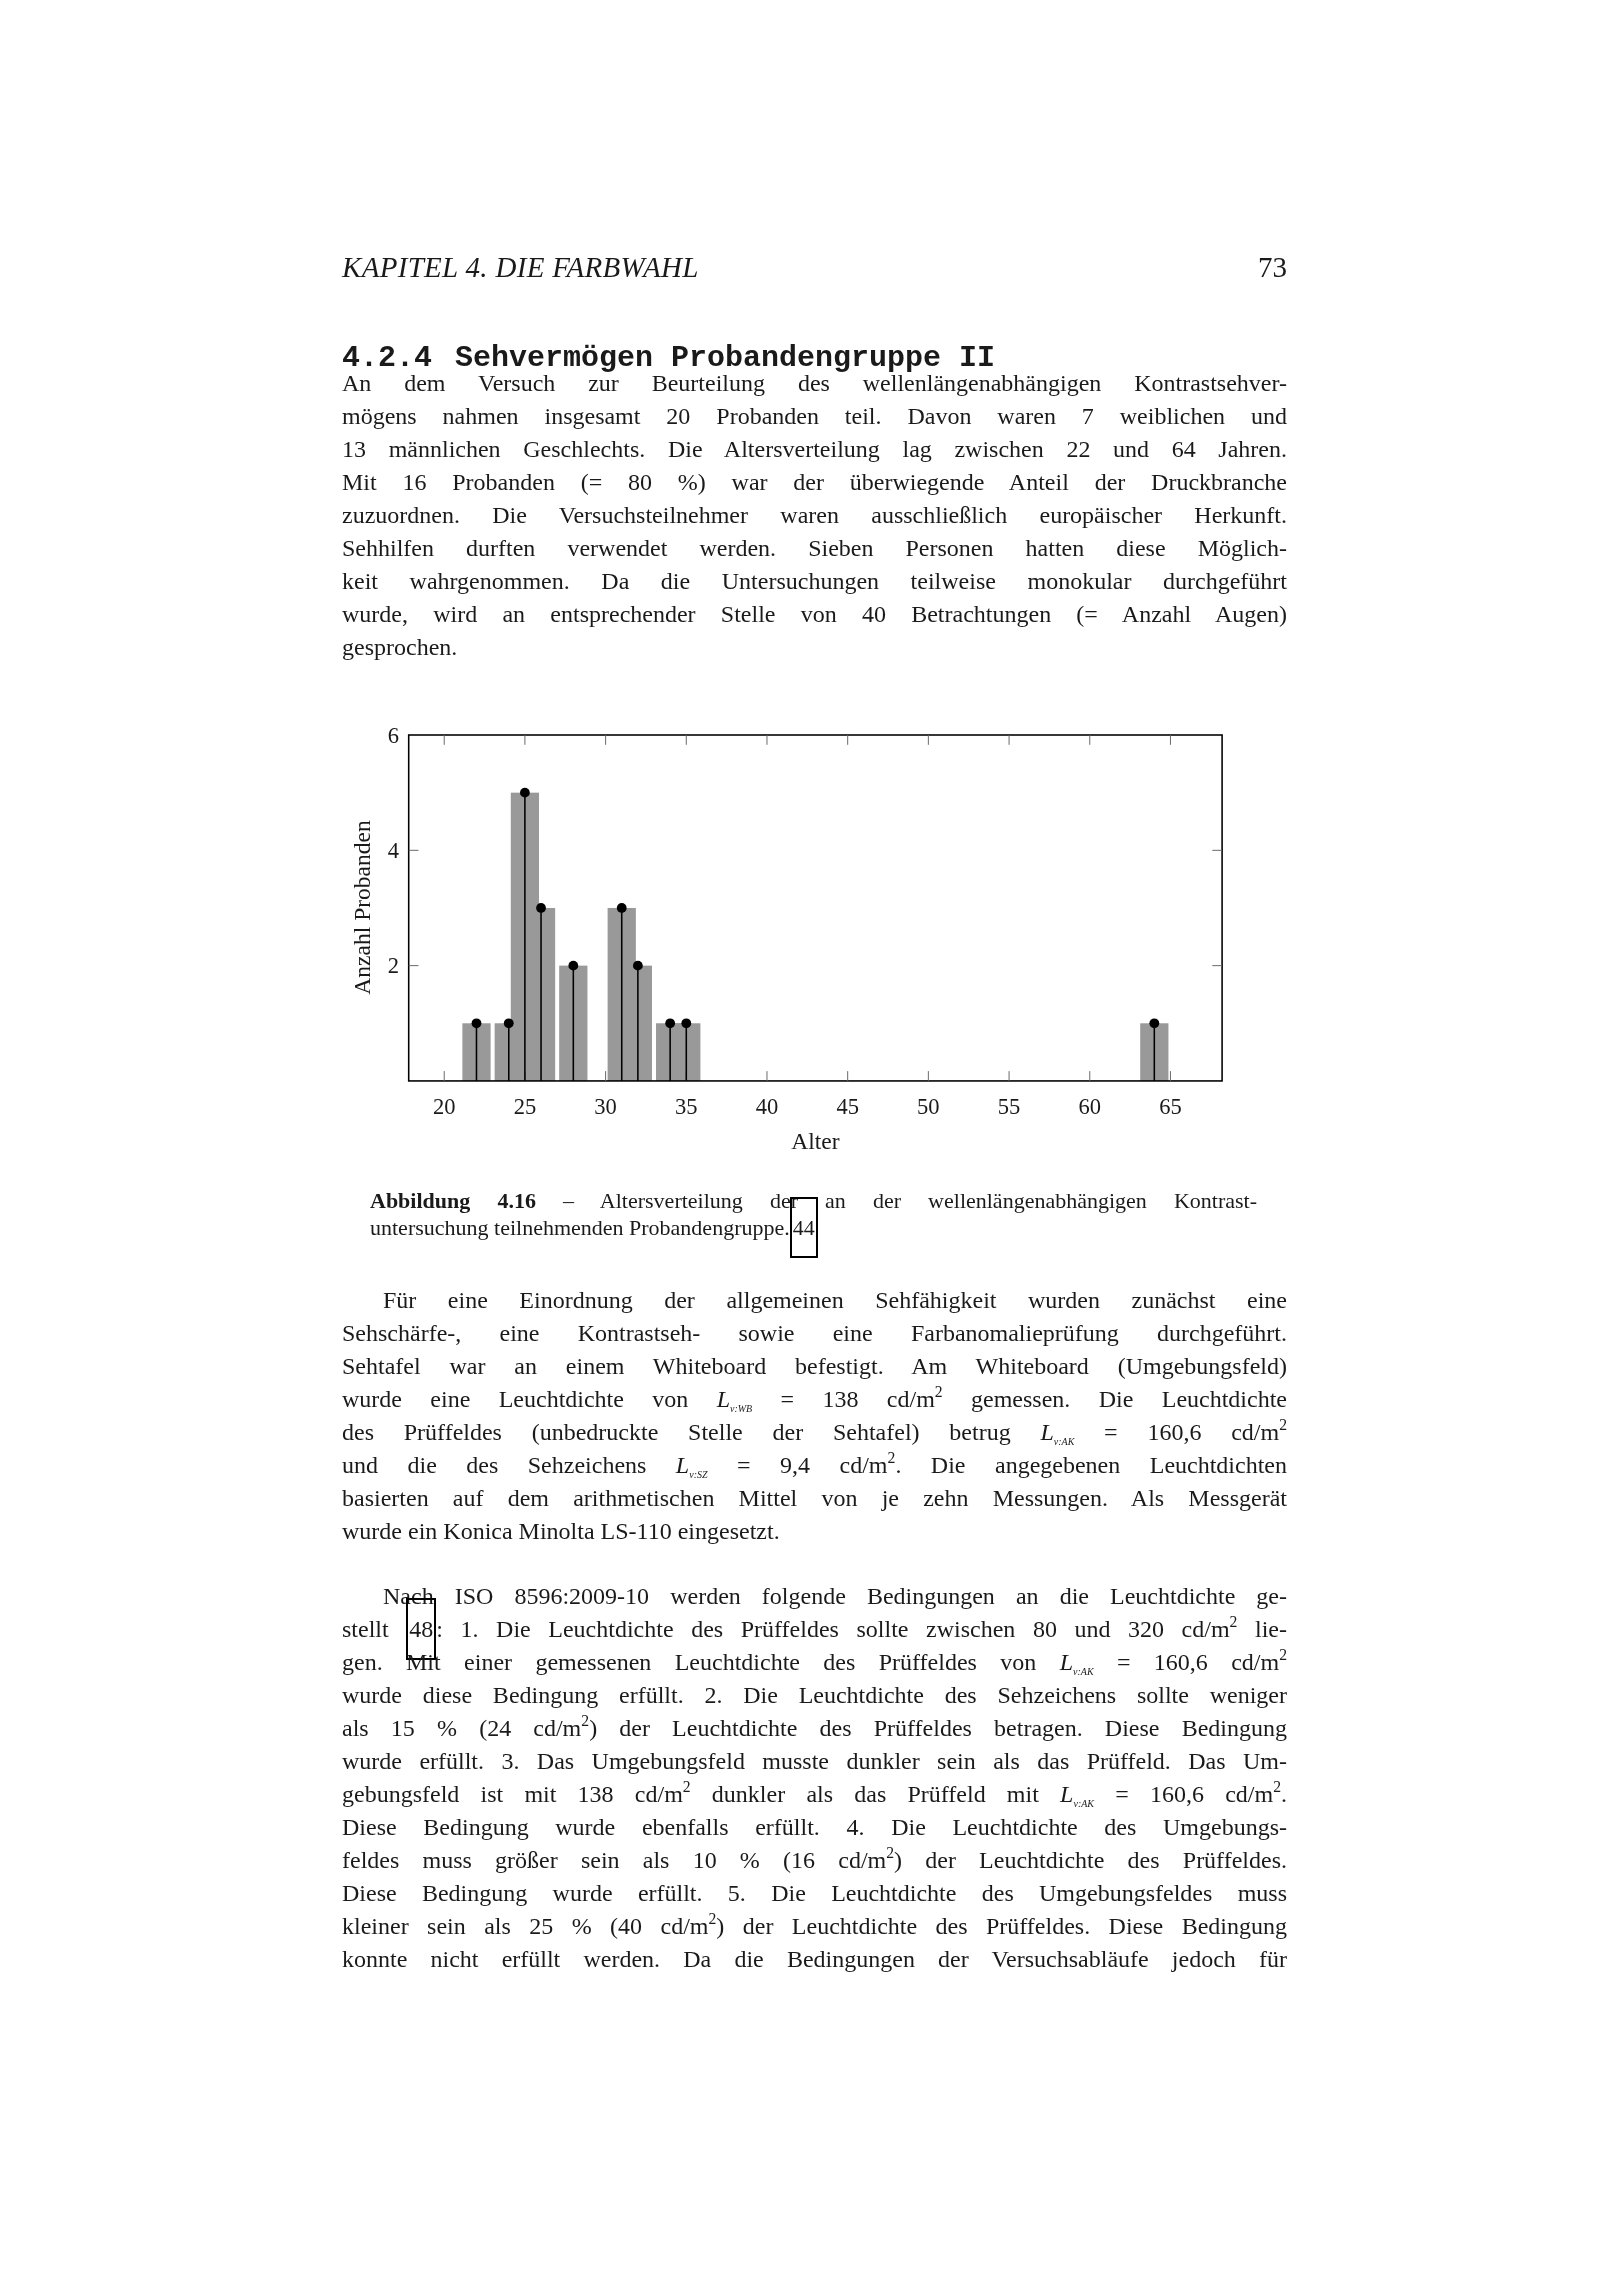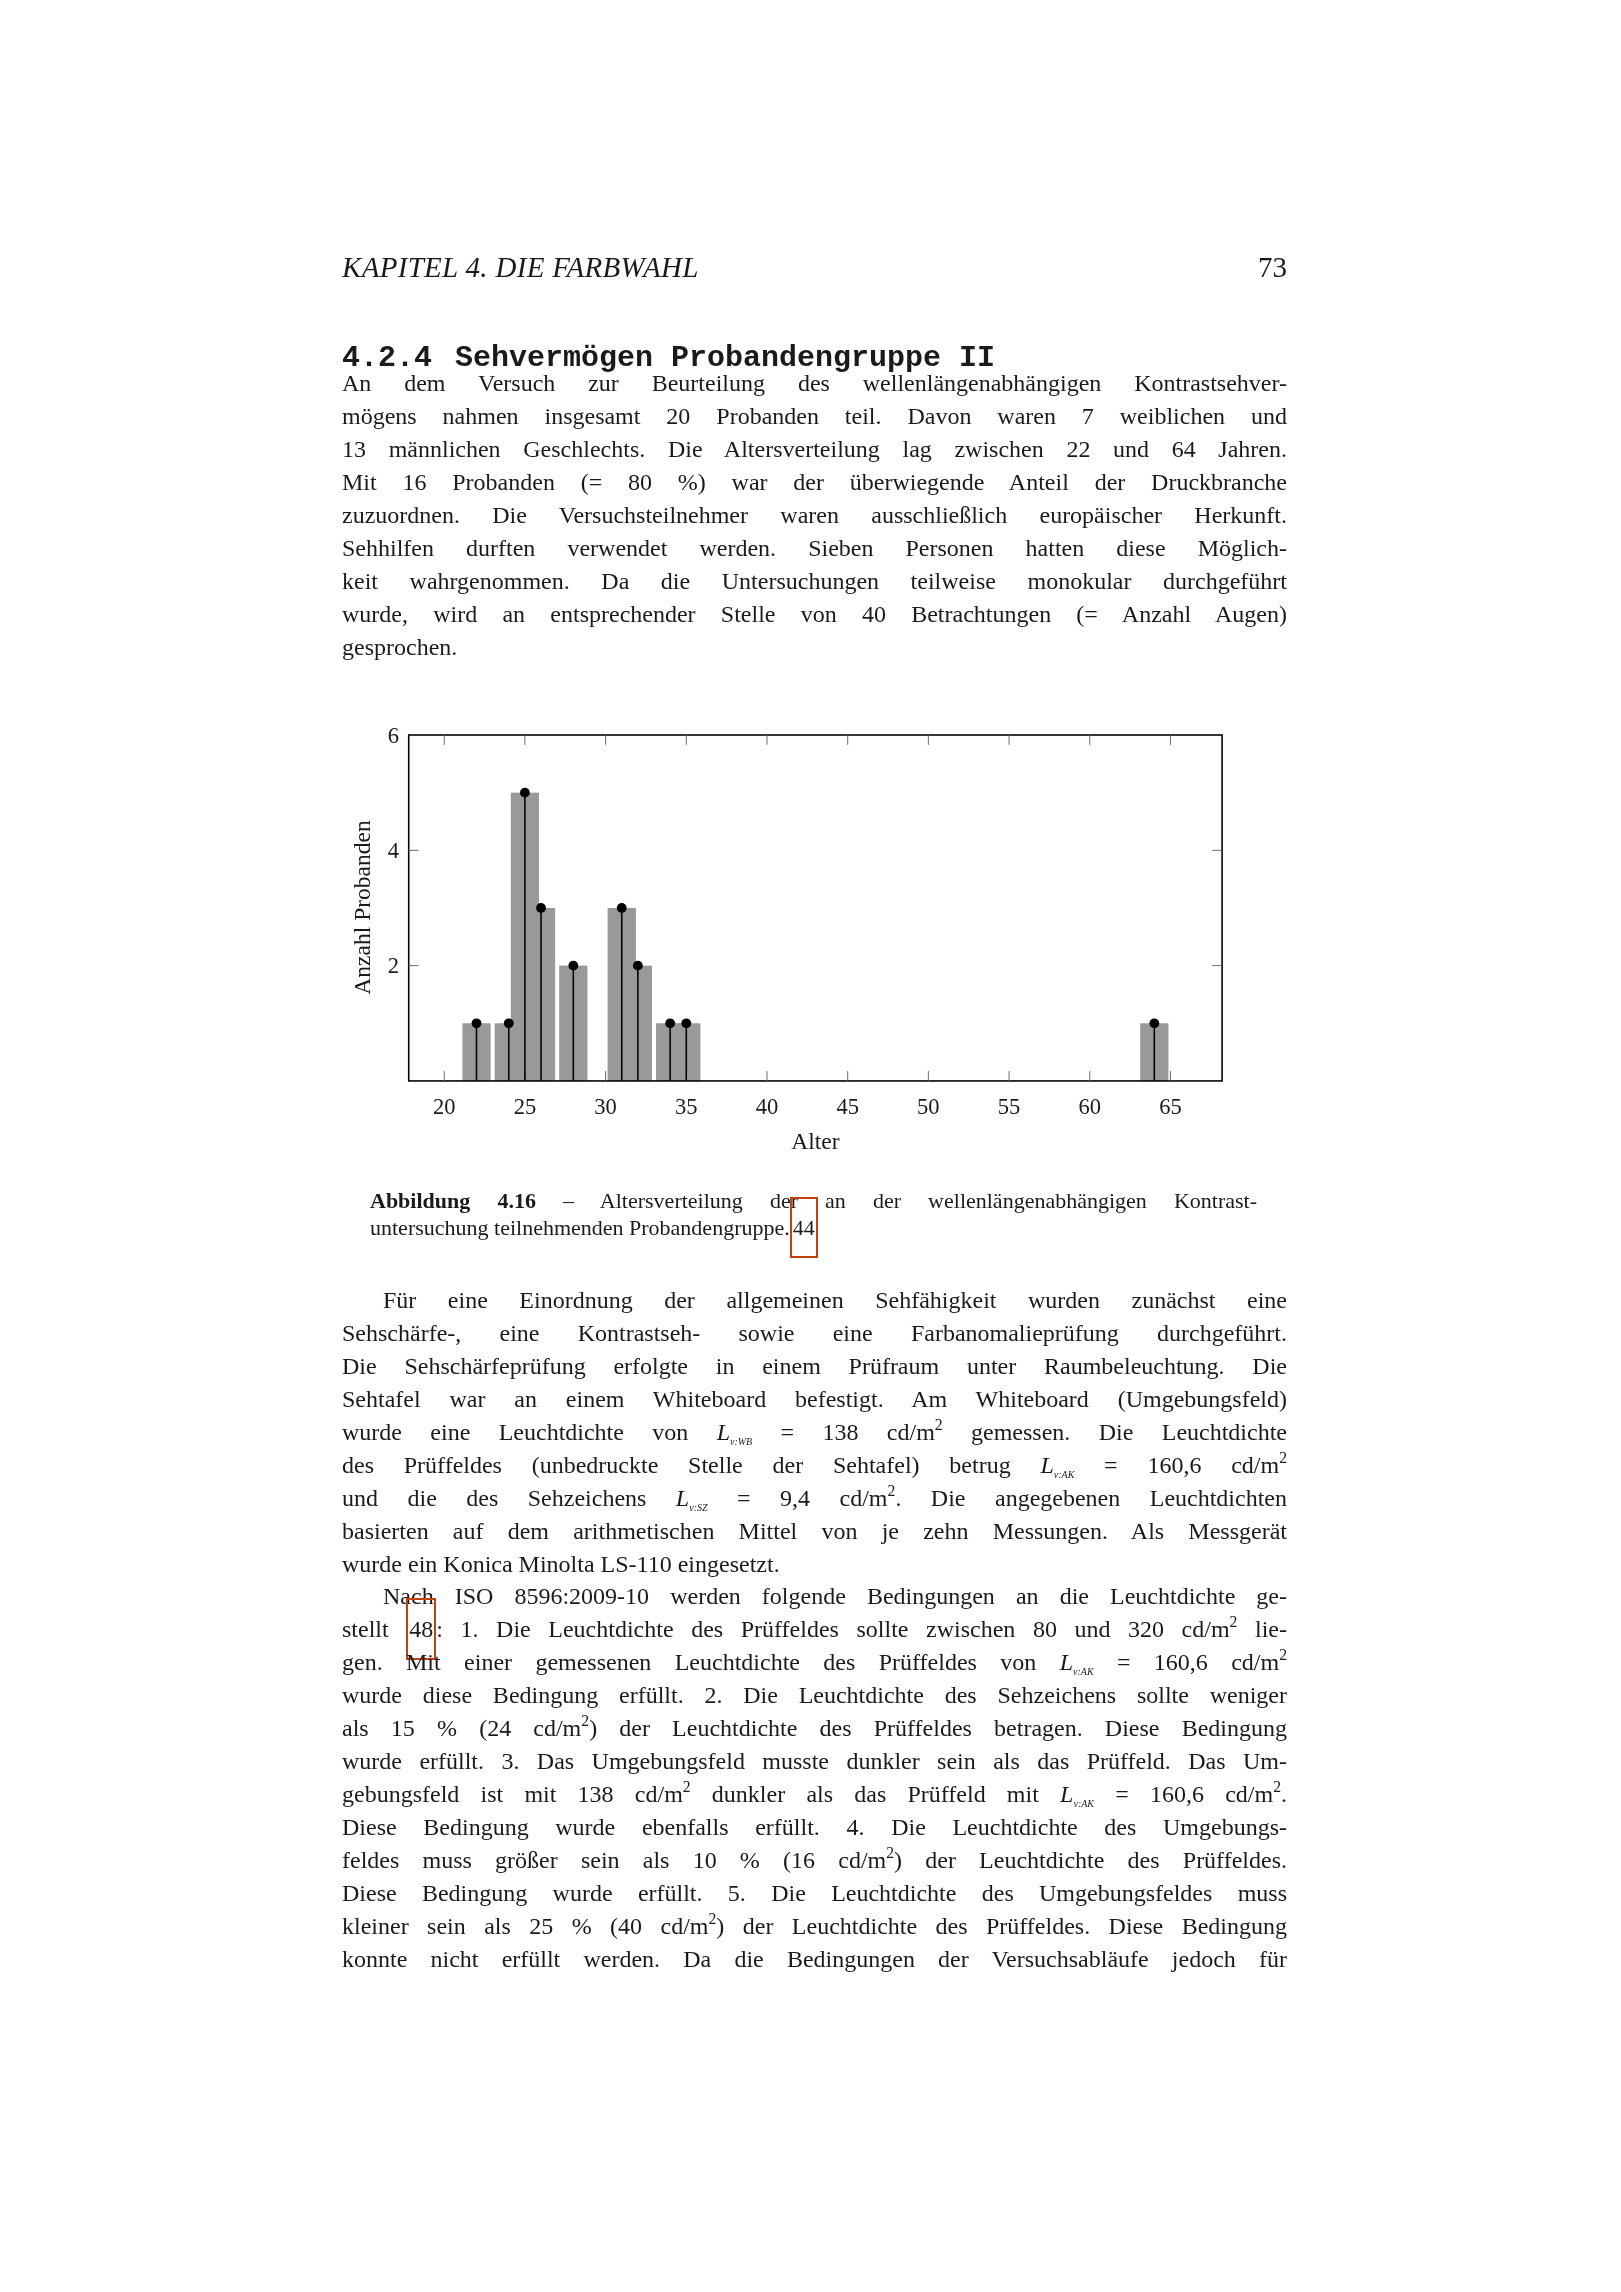--- a/index.html
+++ b/index.html
@@ -12,21 +12,21 @@
   .running-head .pno { position: absolute; right: 0; top: 0; }
   .section-title { position: absolute; top: 341px; left: 0; font-family: Liberation Mono, monospace;
                    font-weight: bold; font-size: 30px; white-space: nowrap; }
   .section-title .num { display: inline-block; width: 113px; }
   .para { position: absolute; left: 0; width: 945px; font-family: "Liberation Serif", serif;
           font-size: 24px; line-height: 33px; text-align: justify; }
   .para .line { display: block; height: 33px; white-space: nowrap; text-align: justify;
                 text-align-last: justify; }
   .para .line.last { text-align-last: left; }
   .para .line.indent { padding-left: 41px; }
-  .cite { border: 2px solid #c2410c; padding: 16px 1px; }
+  .cite { border: 2px solid #000000; padding: 16px 1px; }
   sub { font-size: 10px; font-style: italic; vertical-align: -4.9px; line-height: 0; }
   sup { font-size: 15.7px; vertical-align: 9.8px; line-height: 0; }
   .math { font-style: italic; }
 
   
   .chart { position: absolute; left: 0; top: 0; }
   .caption { position: absolute; top: 1188px; left: 28px; width: 887px;
              font-family: "Liberation Serif", serif; font-size: 22px; line-height: 26.5px; }
   .caption .line { display: block; white-space: nowrap; text-align: justify; text-align-last: justify; }
   .caption .line.last { text-align-last: left; }
@@ -142,21 +142,20 @@
 
 <div class="caption" style="left:370px;">
   <span class="line"><b>Abbildung 4.16</b><span> – Altersverteilung der an der wellenlängenabhängigen Kontrast-</span></span>
   <span class="line last"><span>untersuchung teilnehmenden Probandengruppe.</span><span class="cite">44</span></span>
 </div>
 
 <div class="page">
   <div class="para" style="top:1284px;">
     <span class="line indent">Für eine Einordnung der allgemeinen Sehfähigkeit wurden zunächst eine</span>
     <span class="line">Sehschärfe-, eine Kontrastseh- sowie eine Farbanomalieprüfung durchgeführt.</span>
-    <span class="line">Die Sehschärfeprüfung erfolgte in einem Prüfraum unter Raumbeleuchtung. Die</span>
     <span class="line">Sehtafel war an einem Whiteboard befestigt. Am Whiteboard (Umgebungsfeld)</span>
     <span class="line"><span>wurde eine Leuchtdichte von </span><span class="math">L</span><sub>v:WB</sub><span> = 138 cd/m</span><sup>2</sup><span> gemessen. Die Leuchtdichte</span></span>
     <span class="line"><span>des Prüffeldes (unbedruckte Stelle der Sehtafel) betrug </span><span class="math">L</span><sub>v:AK</sub><span> = 160,6 cd/m</span><sup>2</sup></span>
     <span class="line"><span>und die des Sehzeichens </span><span class="math">L</span><sub>v:SZ</sub><span> = 9,4 cd/m</span><sup>2</sup><span>. Die angegebenen Leuchtdichten</span></span>
     <span class="line">basierten auf dem arithmetischen Mittel von je zehn Messungen. Als Messgerät</span>
     <span class="line last">wurde ein Konica Minolta LS-110 eingesetzt.</span>
   </div>
 
   <div class="para" style="top:1580px;">
     <span class="line indent">Nach ISO 8596:2009-10 werden folgende Bedingungen an die Leuchtdichte ge-</span>

